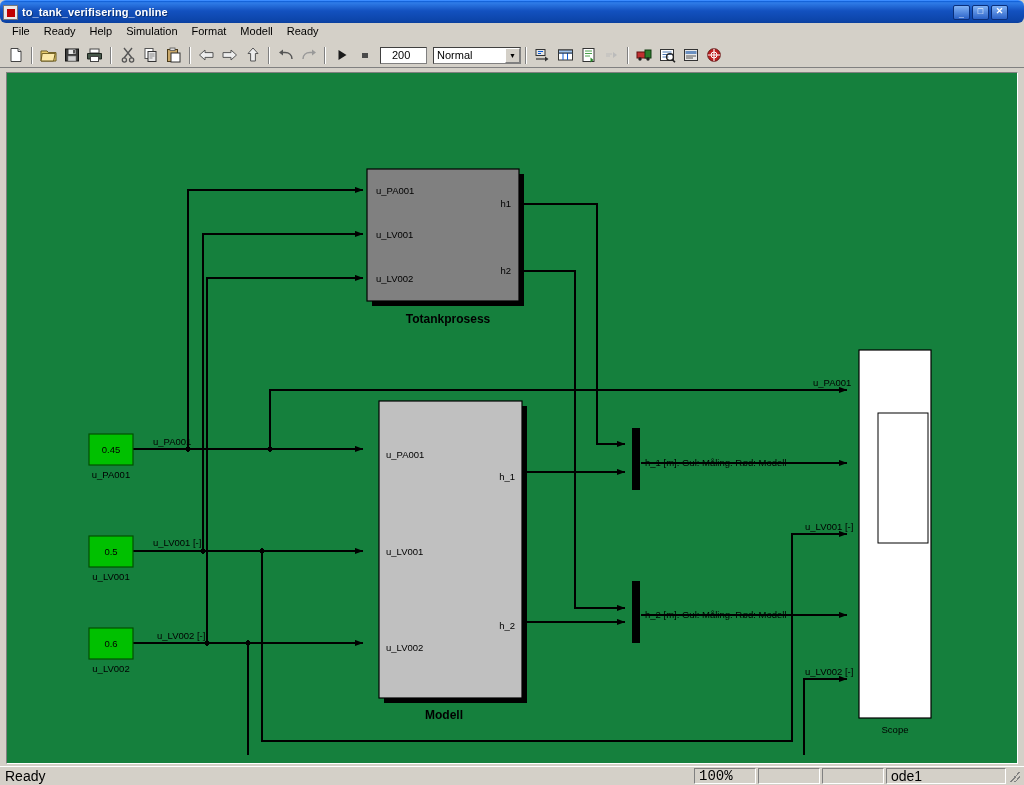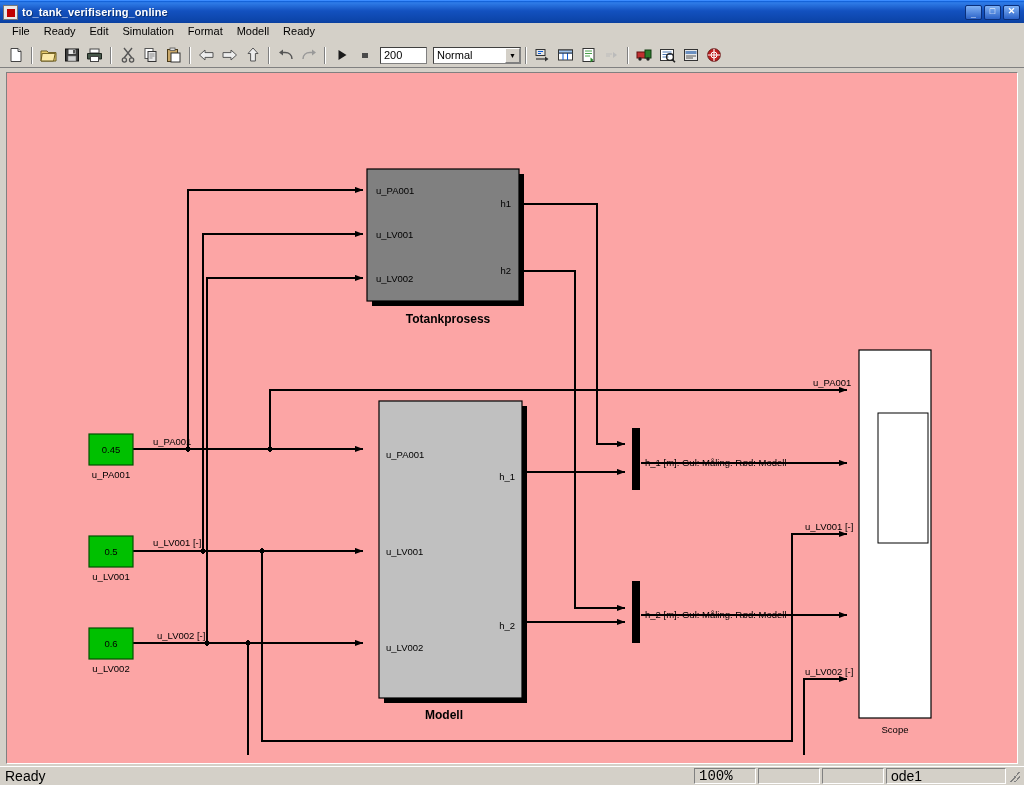--- a/index.html
+++ b/index.html
@@ -11,22 +11,23 @@
   .app{
     position:absolute;left:0;top:0;width:1024px;height:785px;
     background:#d4d0c8;
     display:flex;flex-direction:column;
   }
 
   
   .titlebar{
     height:22px;flex:0 0 22px;
     background:linear-gradient(to bottom,#0a5ad4 0%,#2f7ce8 8%,#1351bf 45%,#0c44a8 92%,#0a3f9c 100%);
-    display:flex;align-items:center;padding:0 2px 0 3px;
+    display:flex;align-items:center;padding:0 14px 0 3px;
     border-top:1px solid #3a8bff;
+    border-radius:6px;
   }
   .tb-icon{
     width:15px;height:15px;flex:0 0 15px;margin-right:4px;
     background:#e8e8e8;border:1px solid #777;
     position:relative;box-sizing:border-box;
   }
   .tb-icon:after{
     content:"";position:absolute;left:3px;top:3px;width:8px;height:8px;
     background:#c00000;
   }
@@ -67,21 +68,21 @@
   .tbtn{
     width:21px;height:21px;margin:0 1px;
     display:flex;align-items:center;justify-content:center;
     box-sizing:border-box;position:relative;
   }
   .sep{width:1px;height:17px;background:#808080;margin:0 4px;
        border-right:1px solid #fff;}
   .tfield{
     width:47px;height:17px;background:#fff;border:1px solid #808080;
     border-top-color:#404040;border-left-color:#404040;
-    font-size:11px;line-height:15px;padding-left:3px;box-sizing:border-box;
+    font-size:11px;line-height:15px;padding-left:11px;box-sizing:border-box;
     color:#000;margin-left:4px;font-family:"Liberation Sans",sans-serif;
   }
   .tselect{
     width:88px;height:17px;background:#fff;border:1px solid #808080;
     border-top-color:#404040;border-left-color:#404040;
     font-size:11px;line-height:15px;padding-left:3px;box-sizing:border-box;
     color:#000;margin-left:6px;display:flex;align-items:center;
     justify-content:space-between;
   }
   .tselect .arrow{
@@ -94,21 +95,21 @@
   
   .tbtn svg{display:block;}
 
   
   .canvaswrap{
     flex:1 1 auto;position:relative;background:#d4d0c8;
     padding:4px 6px 2px 6px;box-sizing:border-box;
   }
   .canvas{
     position:relative;width:100%;height:100%;
-    background:#fca5a5;
+    background:#15803d;
     border:1px solid #808080;
     border-right-color:#fff;border-bottom-color:#fff;
     box-sizing:border-box;overflow:hidden;
   }
   .canvas svg{position:absolute;left:0;top:0;}
 
   
   .statusbar{
     height:19px;flex:0 0 19px;background:#d4d0c8;
     display:flex;align-items:stretch;
@@ -151,21 +152,21 @@
         </div>
       <div class="tb-btn">
           <span>✕</span>
         </div>
     </div>
   </div>
 
   <div class="menubar">
     <div class="menu-item">File</div>
     <div class="menu-item">Ready</div>
-    <div class="menu-item">Edit</div>
+    <div class="menu-item">Help</div>
     <div class="menu-item">Simulation</div>
     <div class="menu-item">Format</div>
     <div class="menu-item">Modell</div>
     <div class="menu-item">Ready</div>
   </div>
 
   <div class="toolbar">
 
     <div class="tbtn">
       <svg width="16" height="16" viewBox="0 0 16 16">

